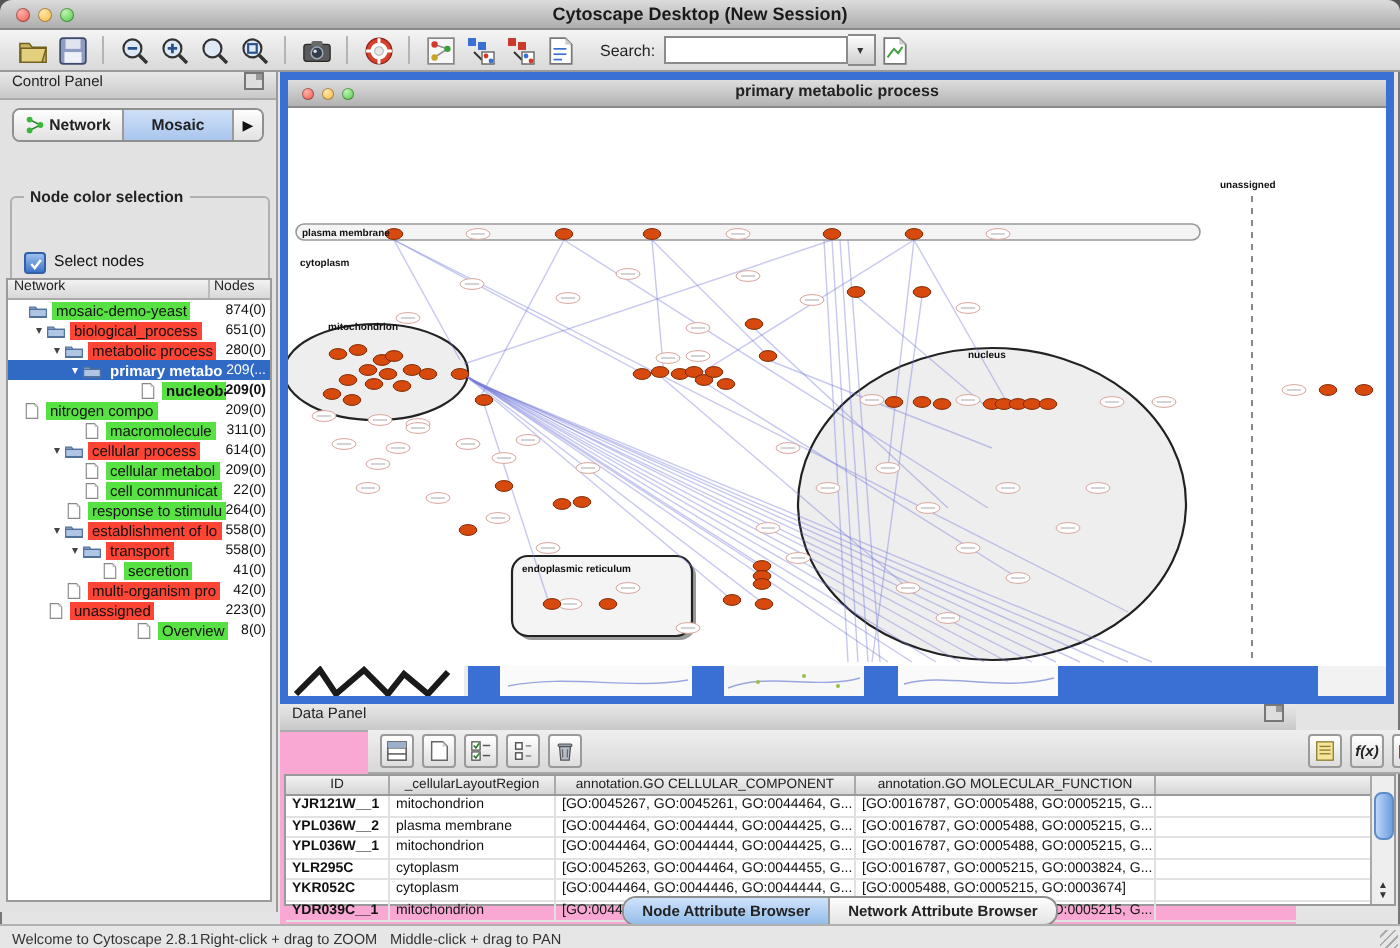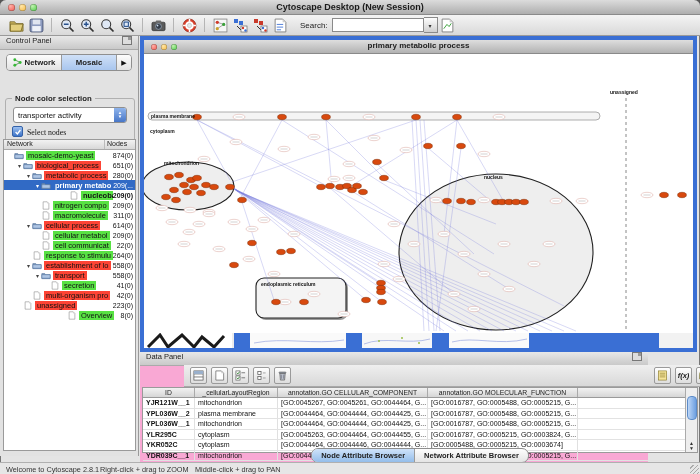--- a/index.html
+++ b/index.html
@@ -38,21 +38,21 @@
   .cp-tab{flex:1;display:flex;align-items:center;justify-content:center;font-size:7.8px;font-weight:bold;color:#222;border-right:1px solid #9a9a9a;background:linear-gradient(#fdfdfd,#e2e2e2);}
   .cp-tab.active{background:linear-gradient(#cfe0f7,#a9c6ee);}
   .cp-tab .ticon{margin-right:3px;display:flex;}
   #cp-tab-more{width:14px;display:flex;align-items:center;justify-content:center;font-size:7px;color:#111;background:linear-gradient(#fdfdfd,#e2e2e2);}
   #group-box{position:absolute;left:5px;top:62px;width:128px;height:46px;border:1px solid #b0b0b0;border-radius:3px;}
   #group-title{position:absolute;left:6px;top:-5px;background:#e2e2e2;padding:0 3px;font-size:7.8px;font-weight:bold;color:#222;}
   #combo{position:absolute;left:7px;top:8px;width:112px;height:14px;border:1px solid #8f8f8f;border-radius:3px;
     background:#fff;display:flex;align-items:center;overflow:hidden;}
   #combo-text{flex:1;font-size:7.8px;padding-left:4px;color:#111;white-space:nowrap;}
   #combo-cap{width:12px;height:100%;background:linear-gradient(#8fb4ec,#4877c8);display:flex;flex-direction:column;align-items:center;justify-content:center;color:#fff;font-size:4.5px;line-height:4px;}
-  #select-nodes{position:absolute;left:12px;top:90px;display:flex;align-items:flex-end;font-family:Liberation Serif, serif;}
+  #select-nodes{position:absolute;left:12px;top:90px;display:flex;align-items:flex-start;}
   #cb{width:9px;height:9px;border-radius:2px;background:linear-gradient(#9cc0f0,#3e74c8);border:1px solid #3361a8;display:flex;align-items:center;justify-content:center;}
   #cb svg{width:8px;height:8px;}
   #select-nodes span.lbl{font-size:7.8px;margin-left:4px;color:#111;}
   #tree-box{position:absolute;left:3px;top:103px;width:133px;height:312px;background:#fff;border:1px solid #9a9a9a;box-sizing:border-box;overflow:hidden;}
   #tree-header{display:flex;height:9px;background:linear-gradient(#f2f2f2,#d8d8d8);border-bottom:1px solid #aaa;font-size:7px;color:#222;}
   #tree-header .th1{flex:1;padding-left:3px;border-right:1px solid #bbb;}
   #tree-header .th2{width:28px;padding-left:2px;}
   .trow-tree{display:flex;align-items:center;height:10px;font-size:7.5px;color:#111;white-space:nowrap;}
   .trow-tree.sel{background:#316ac5;}
   .tarrow{width:7px;font-size:6px;color:#444;text-align:center;flex:none;}
@@ -283,27 +283,20 @@
           </span>
         <span>Network</span>
       </div>
       <div class="cp-tab active">
         <span>Mosaic</span>
       </div>
       <div id="cp-tab-more">▶</div>
     </div>
     <div id="group-box">
       <span id="group-title">Node color selection</span>
-      <div id="combo">
-        <span id="combo-text">transporter activity</span>
-        <span id="combo-cap">
-            <span>▲</span>
-            <span>▼</span>
-          </span>
-      </div>
     </div>
     <div id="select-nodes">
       <span id="cb">
           <svg viewBox="0 0 10 10">
             <polyline points="2,5 4.2,7.5 8,2.5" fill="none" stroke="#fff" stroke-width="1.6"></polyline>
           </svg>
         </span>
       <span class="lbl">Select nodes</span>
     </div>
     <div id="tree-box">
@@ -370,21 +363,21 @@
               <span style="display: flex;">
                 <svg viewBox="0 0 9 11">
                   <path d="M1 1h5l2 2v7H1z" fill="#fff" stroke="#888" stroke-width=".7"></path>
                   <path d="M6 1l2 2H6z" fill="#ccc"></path>
                 </svg>
               </span>
             </span>
             <span class="tlabel green">nucleobase-</span>
             <span class="tnum">209(0)</span>
           </div>
-          <div class="trow-tree" style="padding-left: 30px;">
+          <div class="trow-tree" style="">
             <span class="tarrow"></span>
             <span class="ticn">
               <span style="display: flex;">
                 <svg viewBox="0 0 9 11">
                   <path d="M1 1h5l2 2v7H1z" fill="#fff" stroke="#888" stroke-width=".7"></path>
                   <path d="M6 1l2 2H6z" fill="#ccc"></path>
                 </svg>
               </span>
             </span>
             <span class="tlabel green">nitrogen compo</span>

